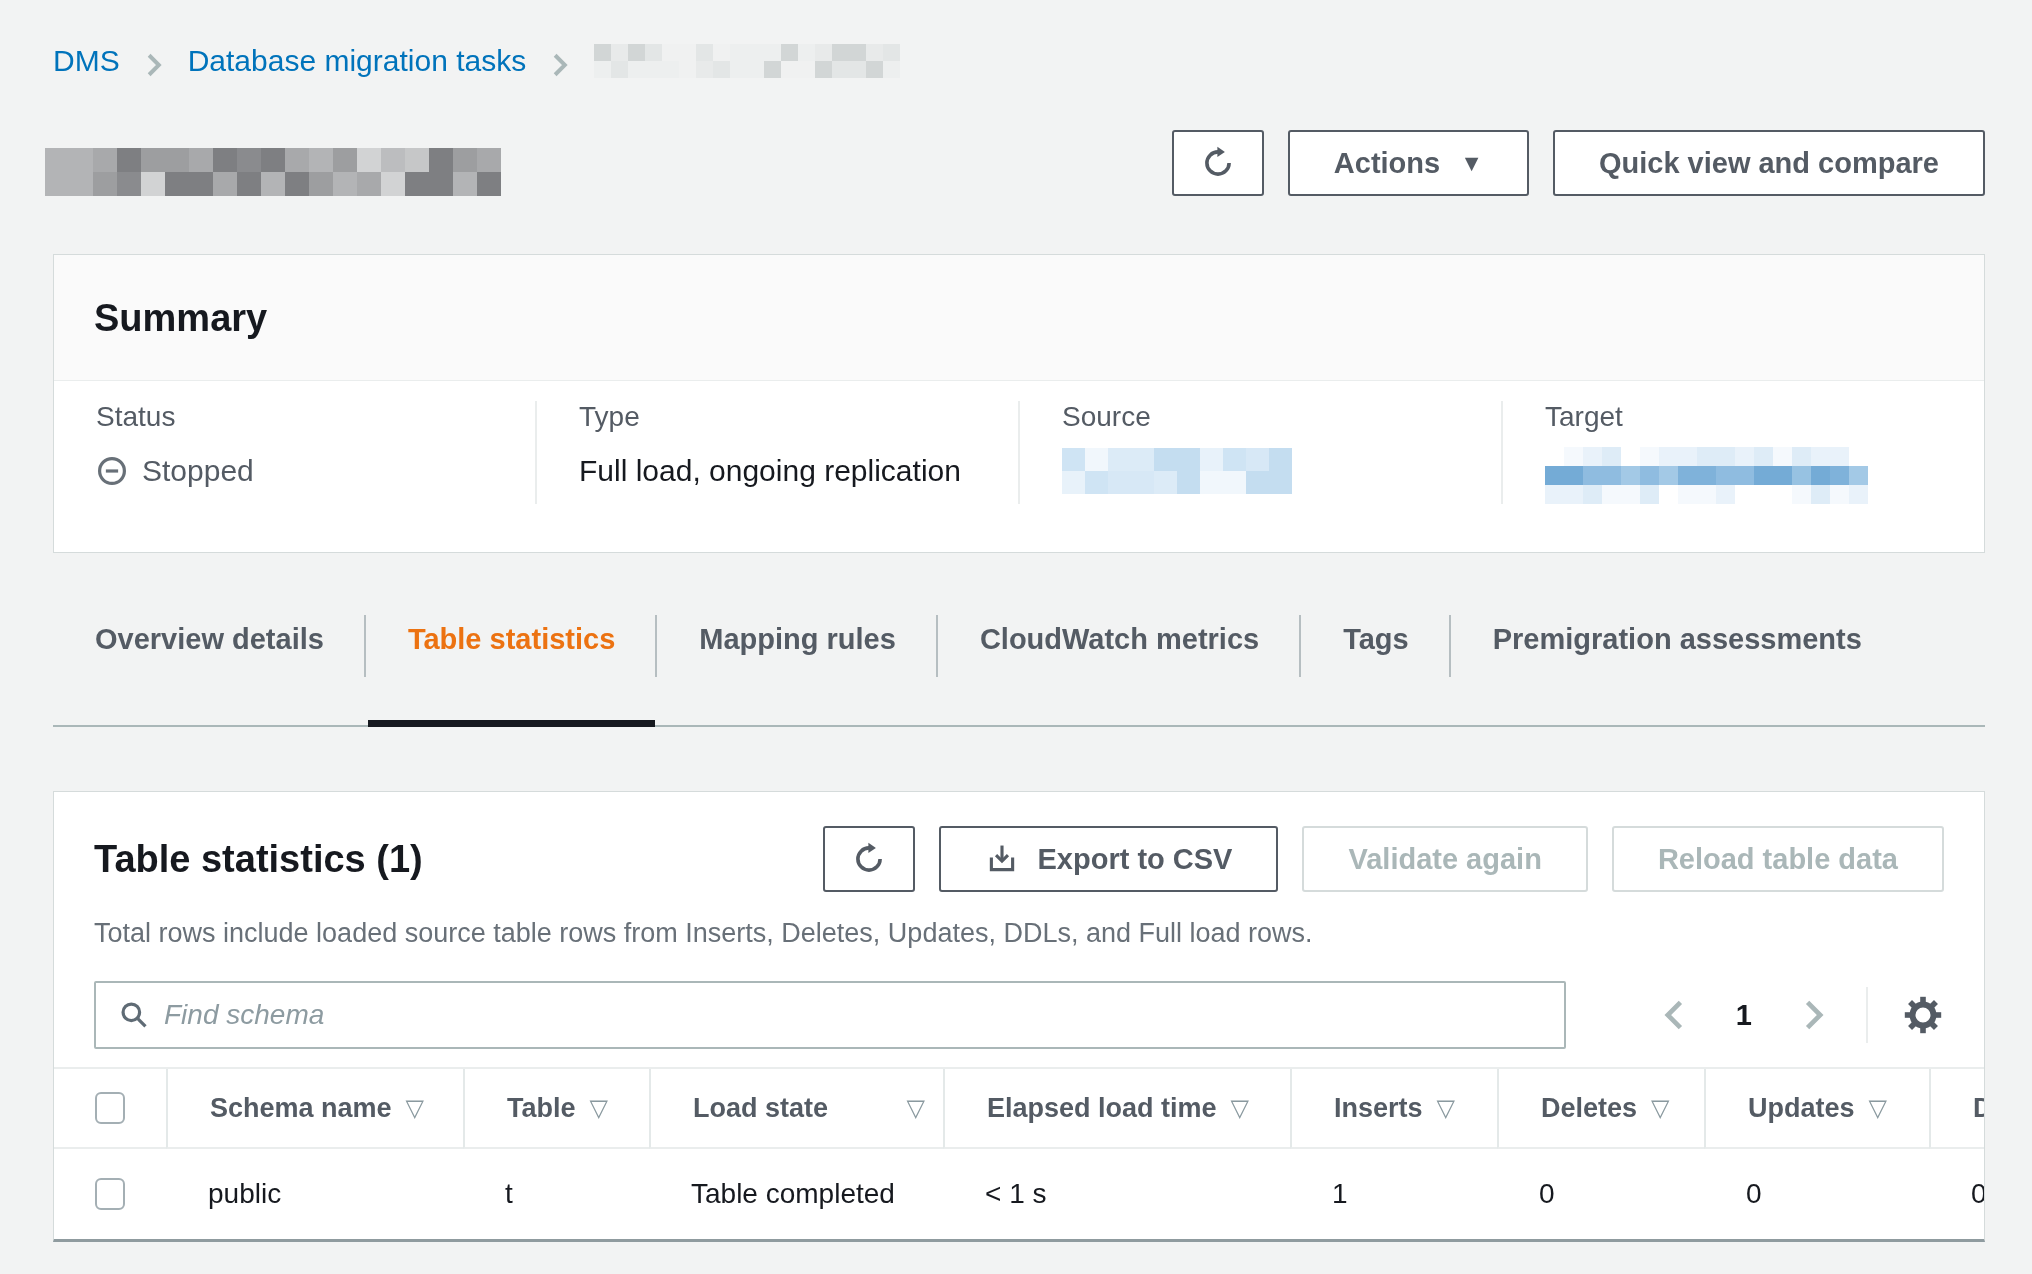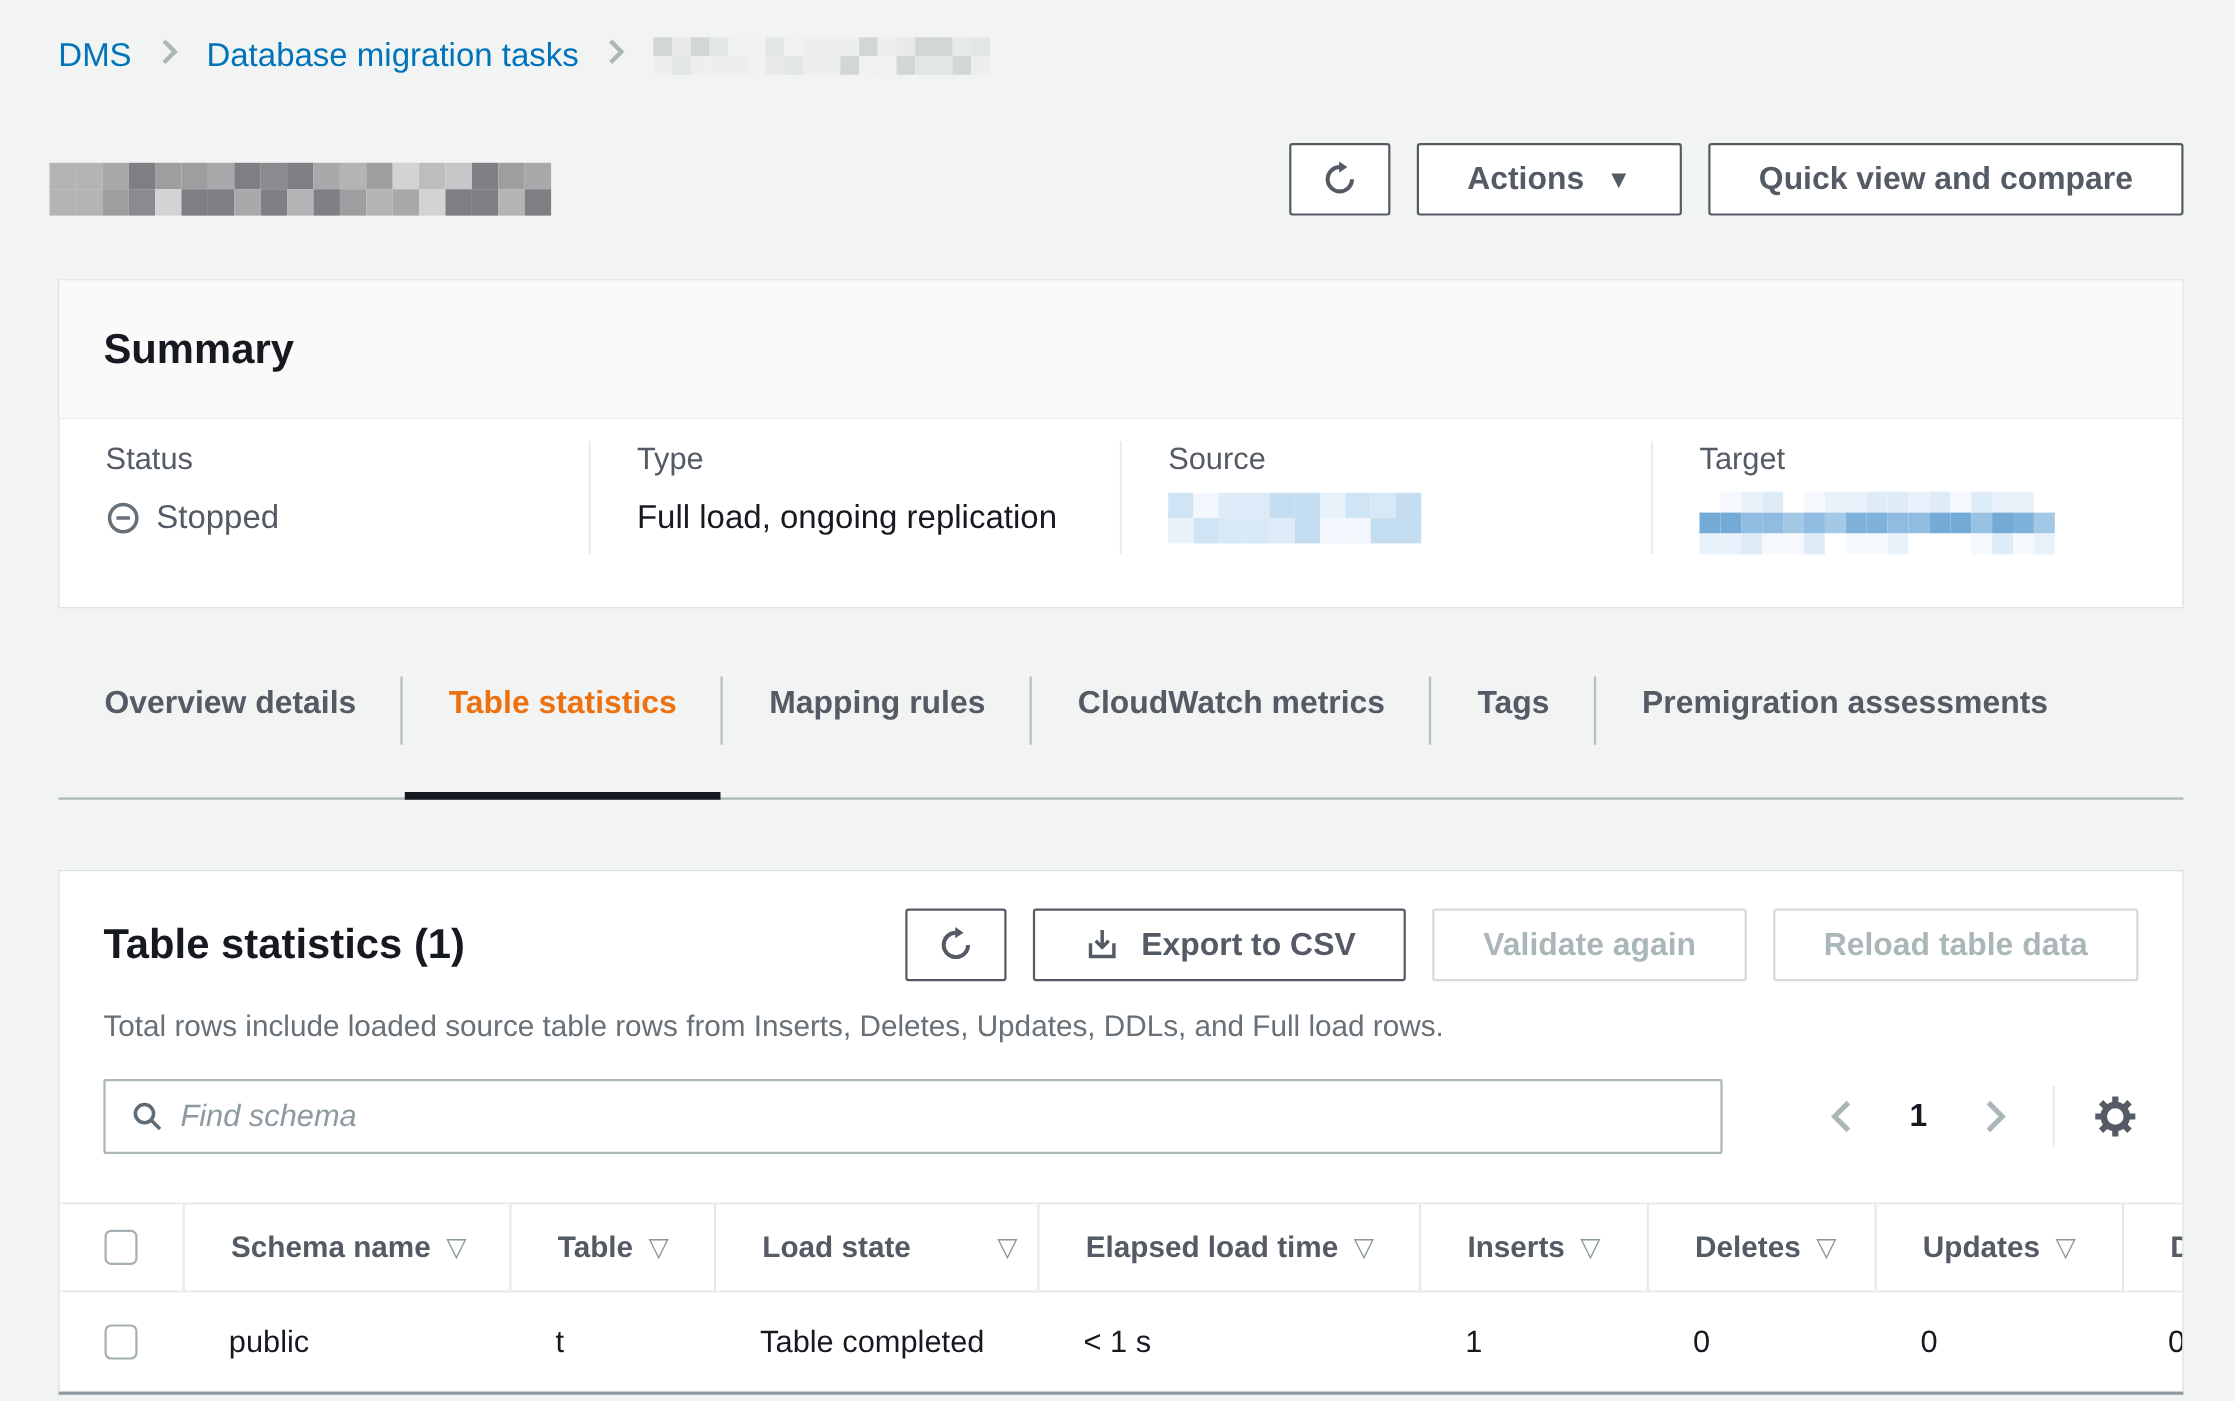--- a/index.html
+++ b/index.html
@@ -13,21 +13,21 @@
   html,body{margin:0;padding:0}
   body{
     width:2032px;height:1274px;overflow:hidden;
     background:var(--page_bg);
     font-family:"Liberation Sans",sans-serif;
     color:var(--text_heading);
   }
   .page{padding:34px 47px 0 53px}
 
   
-  .crumbs{display:flex;align-items:flex-start;gap:24px;font-size:30px;height:44px}
+  .crumbs{display:flex;align-items:flex-end;gap:24px;font-size:30px;height:44px}
   .crumb-link{color:var(--link);text-decoration:none;cursor:pointer}
   .crumb-sep{display:flex;align-items:center}
 
   
   .title-row{display:flex;justify-content:space-between;align-items:flex-end;margin-top:50px;height:68px}
   .btn-group{display:flex;gap:24px}
   .btn{
     display:inline-flex;align-items:center;justify-content:center;
     height:66px;padding:0 44px;background:#fff;
     border:2px solid var(--text_secondary);border-radius:3px;
@@ -70,21 +70,21 @@
   }
   .search input::placeholder{font-style:italic;color:#8d9ba1}
   .search .mag{position:absolute;left:24px;top:50%;transform:translateY(-50%);display:flex}
   .pager{margin-left:auto;display:flex;align-items:center}
   .pg-btn{background:none;border:none;padding:0;display:flex;cursor:pointer}
   .pg-num{font-size:29px;font-weight:bold;color:var(--text_heading);margin:0 46px}
   .pg-div{width:2px;height:56px;background:var(--divider);margin:0 34px 0 38px}
 
   
   .tbl{
-    margin-top:44px;display:grid;
+    margin-top:18px;display:grid;
     grid-template-columns:112px 297px 186px 294px 347px 207px 207px 225px 1fr;
     border-top:2px solid var(--divider);
   }
   .th,.td{display:flex;align-items:center;padding-left:42px;overflow:hidden;white-space:nowrap}
   .th{height:80px;font-size:27px;font-weight:bold;color:var(--text_secondary);border-bottom:2px solid var(--divider)}
   .th:not(.cell-check){border-left:2px solid #e4e9e9}
   .th.cell-check,.td.cell-check{padding:0;justify-content:center}
   .td{height:90px;font-size:28px;color:var(--text_heading)}
   .sort{color:var(--sort_icon);font-size:24px;font-weight:normal;margin-left:14px}
   .th-load .sort{margin-left:auto;margin-right:18px}

